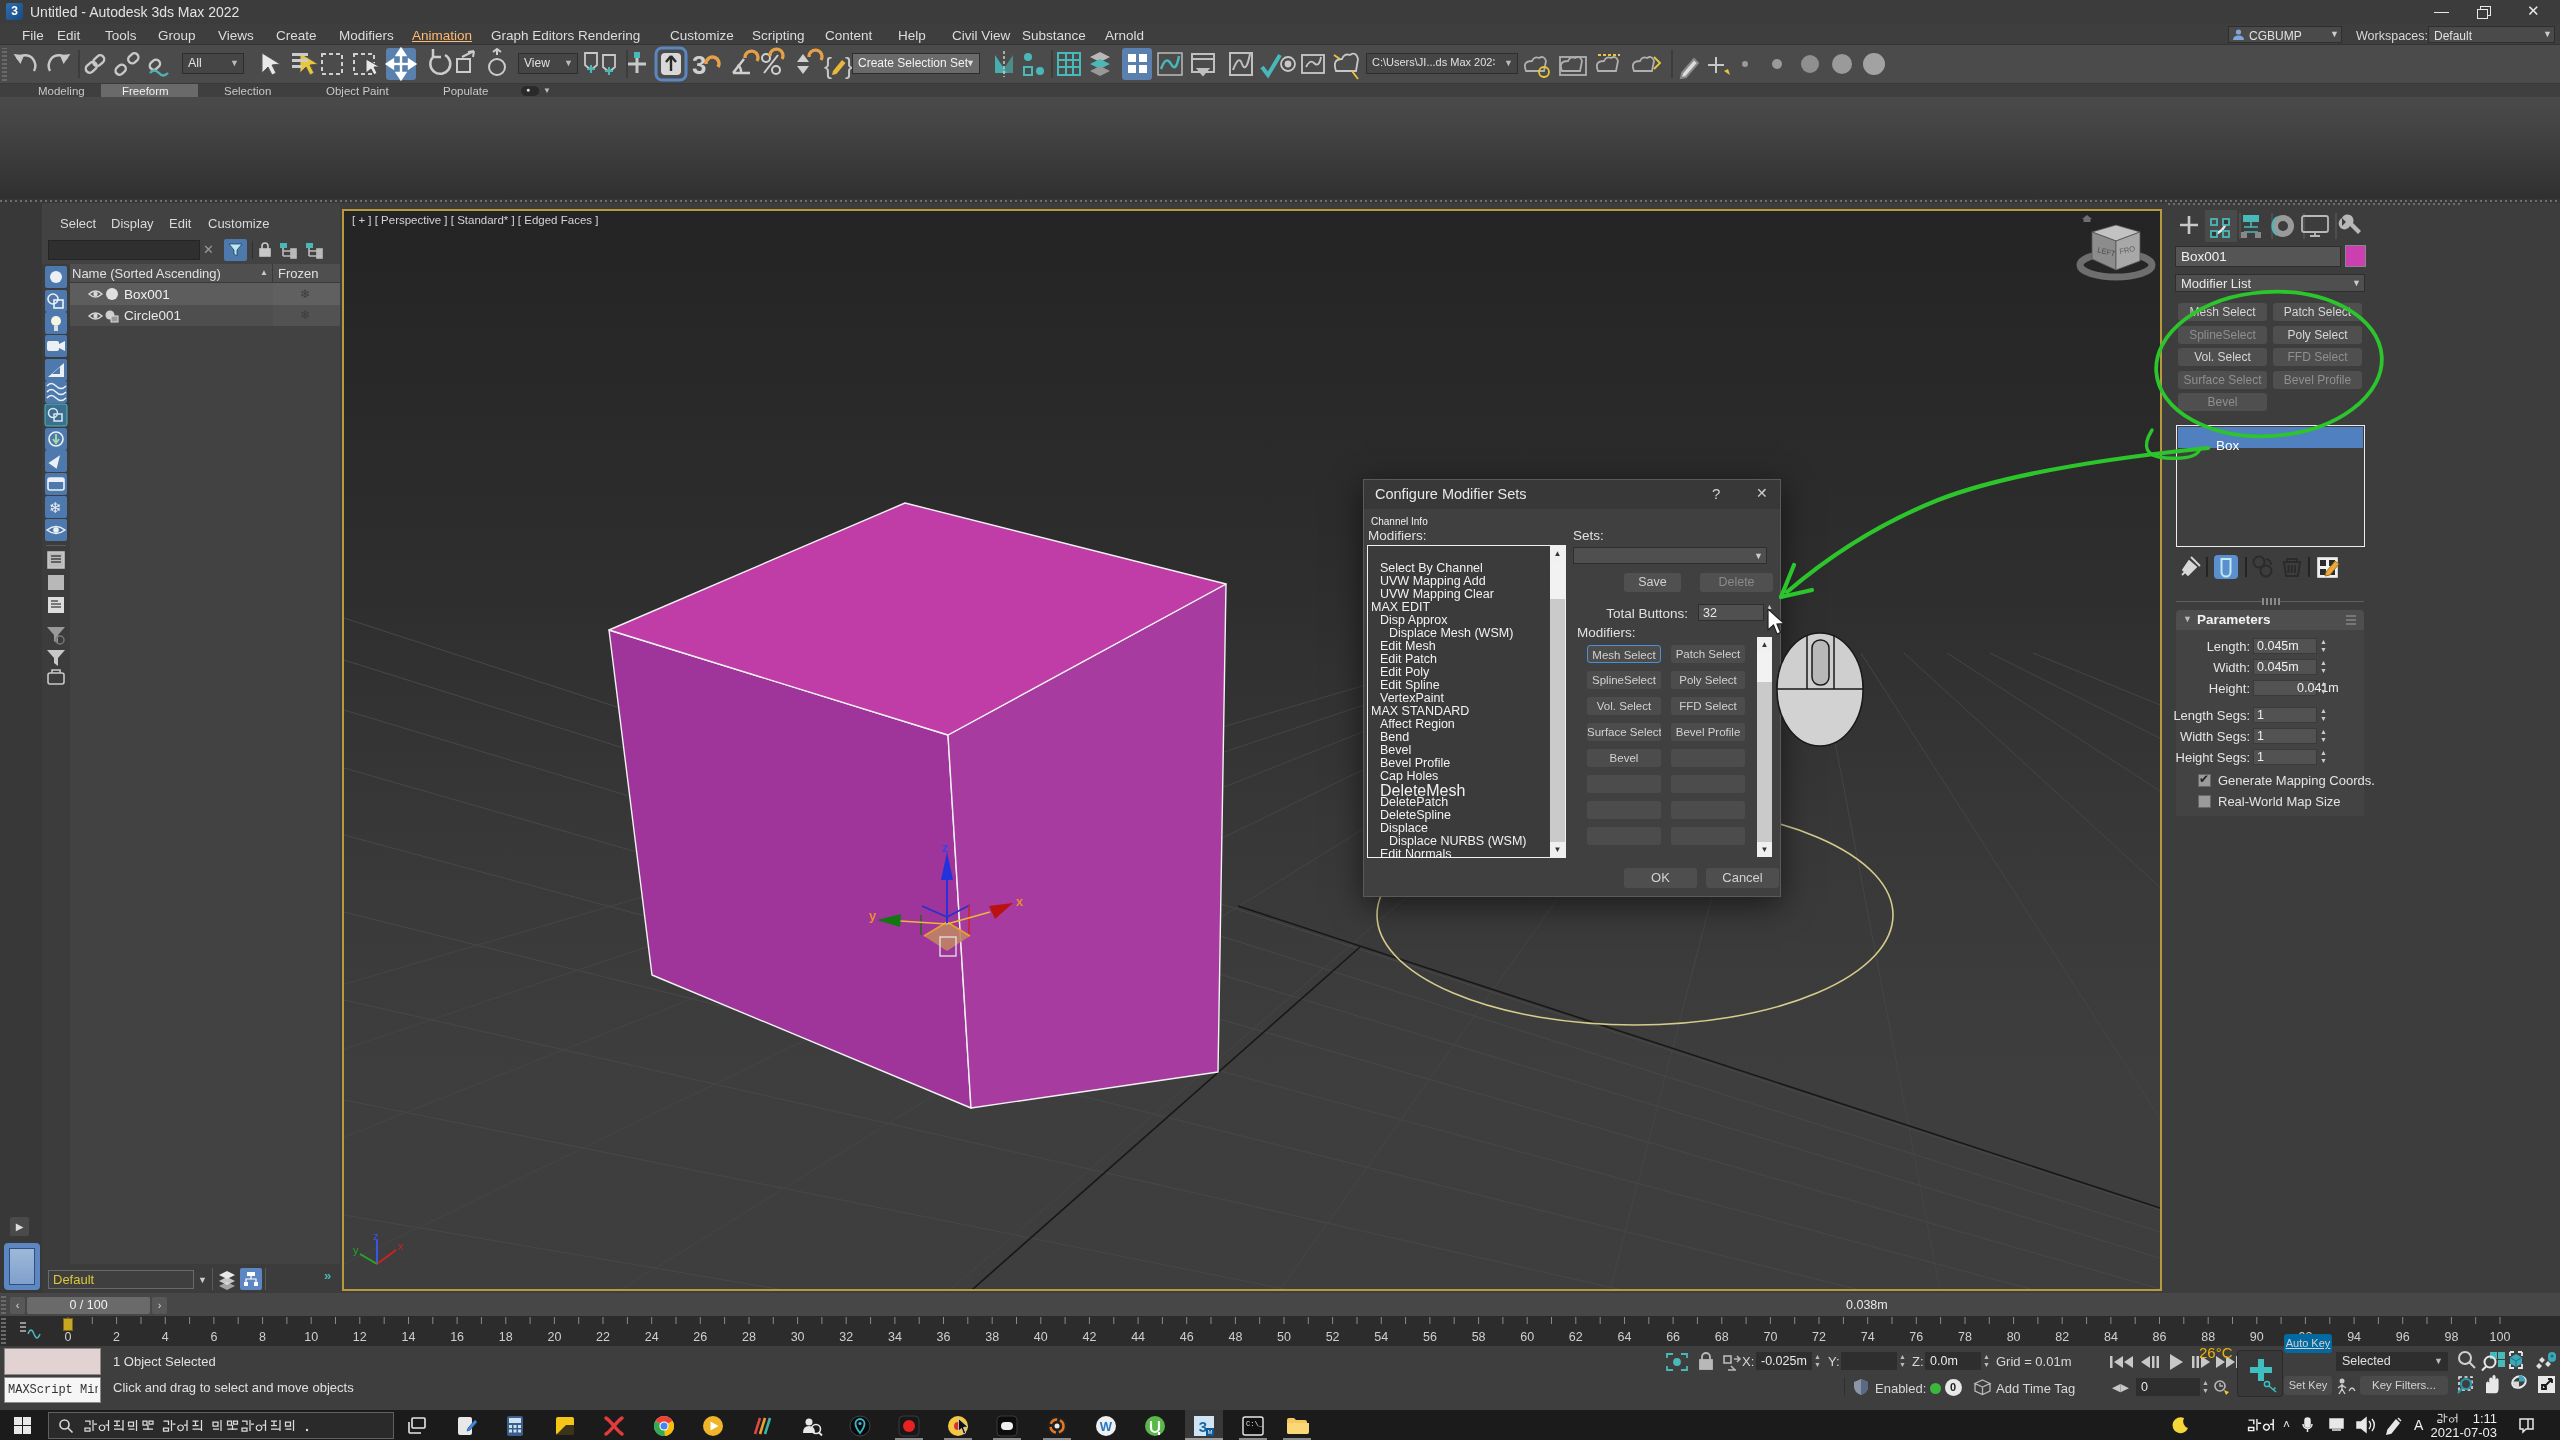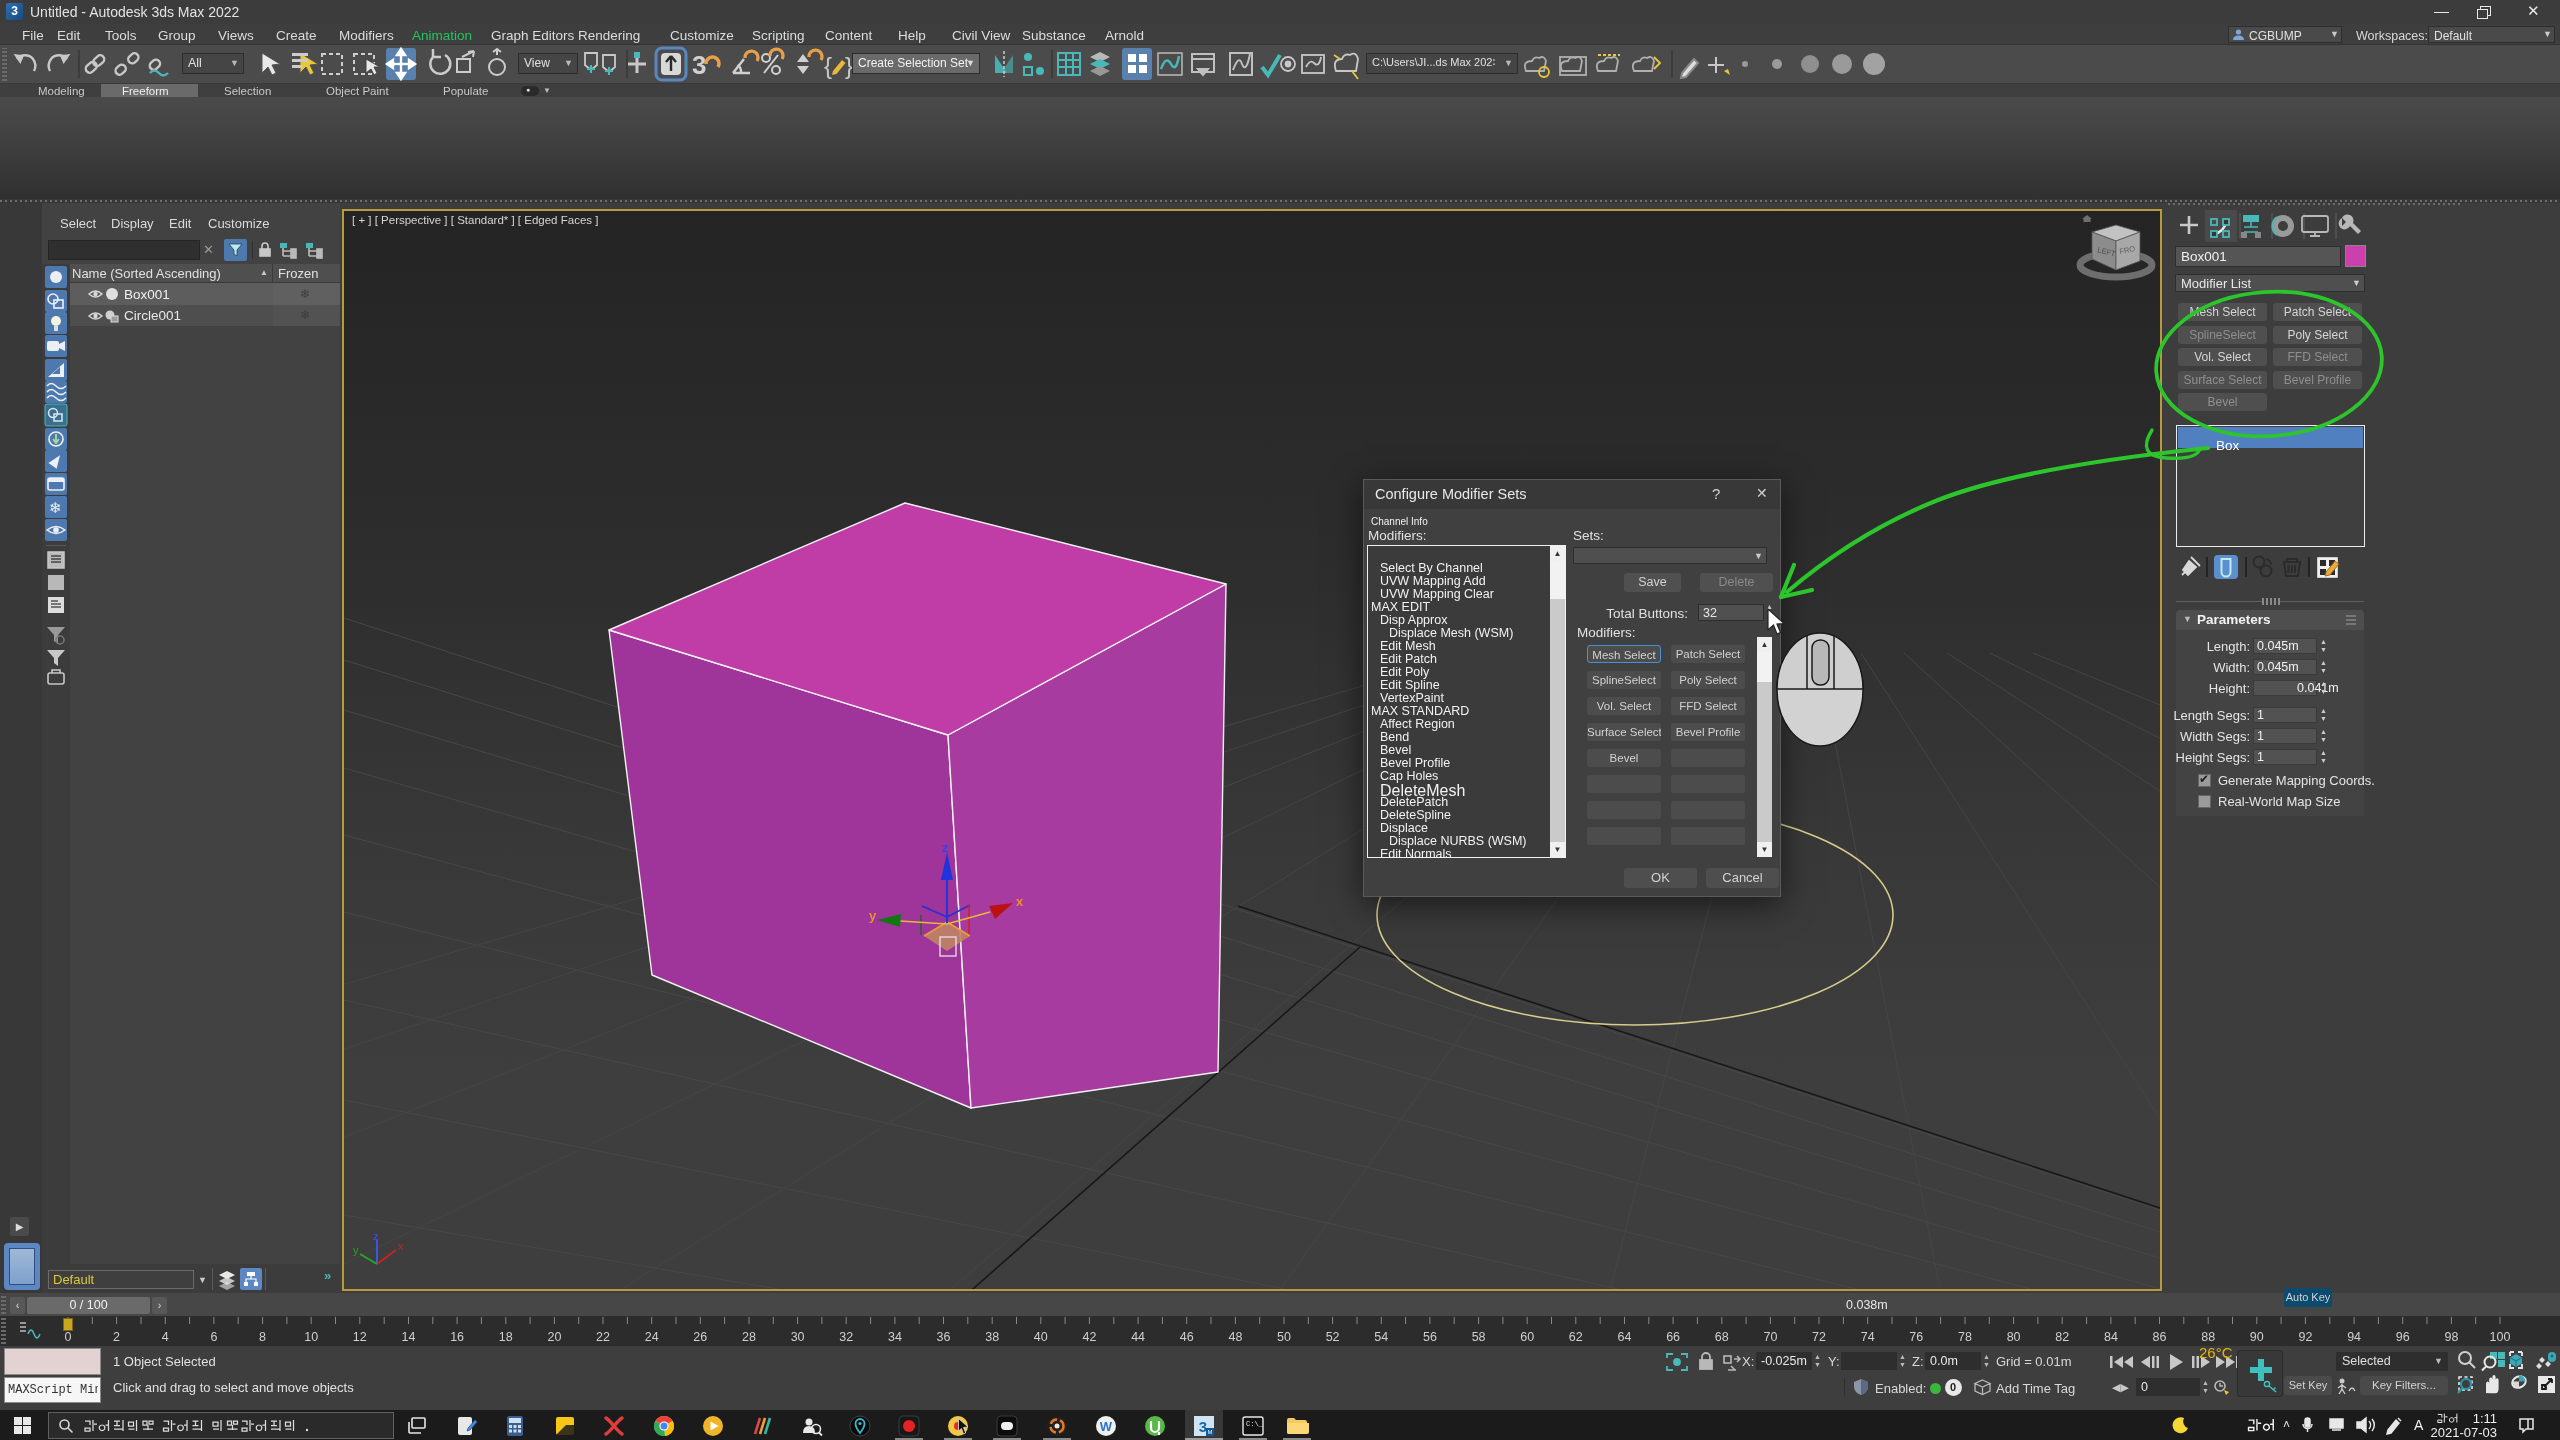--- a/index.html
+++ b/index.html
@@ -18,21 +18,21 @@
 <div class="a" style="left:2477px;top:9px;width:11px;height:10px;border:1.5px solid #e8e8e8;background:#3c3c3c;"></div>
 <div class="tx" style="left:2527px;top:2px;font-size:15px;color:#e8e8e8;">✕</div>
 <div class="a" style="left:0;top:24px;width:2560px;height:21px;background:#3e3e3e;border-bottom:1px solid #333;"></div>
 <div class="tx" style="left:22px;top:28px;font-size:13.5px;color:#dcdcdc;">File</div>
 <div class="tx" style="left:57px;top:28px;font-size:13.5px;color:#dcdcdc;">Edit</div>
 <div class="tx" style="left:105px;top:28px;font-size:13.5px;color:#dcdcdc;">Tools</div>
 <div class="tx" style="left:158px;top:28px;font-size:13.5px;color:#dcdcdc;">Group</div>
 <div class="tx" style="left:218px;top:28px;font-size:13.5px;color:#dcdcdc;">Views</div>
 <div class="tx" style="left:276px;top:28px;font-size:13.5px;color:#dcdcdc;">Create</div>
 <div class="tx" style="left:339px;top:28px;font-size:13.5px;color:#dcdcdc;">Modifiers</div>
-<div class="tx" style="left:412px;top:28px;font-size:13.5px;color:#22c55e;">Animation</div>
+<div class="tx" style="left:412px;top:28px;font-size:13.5px;color:#fdba74;text-decoration:underline;">Animation</div>
 <div class="tx" style="left:491px;top:28px;font-size:13.5px;color:#dcdcdc;">Graph Editors</div>
 <div class="tx" style="left:578px;top:28px;font-size:13.5px;color:#dcdcdc;">Rendering</div>
 <div class="tx" style="left:670px;top:28px;font-size:13.5px;color:#dcdcdc;">Customize</div>
 <div class="tx" style="left:752px;top:28px;font-size:13.5px;color:#dcdcdc;">Scripting</div>
 <div class="tx" style="left:825px;top:28px;font-size:13.5px;color:#dcdcdc;">Content</div>
 <div class="tx" style="left:898px;top:28px;font-size:13.5px;color:#dcdcdc;">Help</div>
 <div class="tx" style="left:952px;top:28px;font-size:13.5px;color:#dcdcdc;">Civil View</div>
 <div class="tx" style="left:1022px;top:28px;font-size:13.5px;color:#dcdcdc;">Substance</div>
 <div class="tx" style="left:1105px;top:28px;font-size:13.5px;color:#dcdcdc;">Arnold</div>
 <div class="a" style="left:2228px;top:26px;width:114px;height:17px;background:#4a4a4a;border:1px solid #2e2e2e;"></div>
@@ -915,21 +915,21 @@
     <path d="M12 12 l5 2 -3 3 z" fill="#e8c83a"></path>
   </svg>
 <div class="a" style="left:2237px;top:1350px;width:46px;height:47px;background:#383838;border:1px solid #2a2a2a;border-radius:3px;"></div>
 <svg style="left:2240px;top:1352px;" width="42" height="43" viewBox="0 0 42 43">
 <path d="M18 7 h6 v8 h8 v6 h-8 v8 h-6 v-8 h-8 v-6 h8 z" fill="#3fc0c0"></path>
 <g stroke="#3fc0c0" stroke-width="1.5" fill="none">
       <circle cx="27" cy="32" r="2.6"></circle>
       <path d="M29 34 l7 6 M33.5 37.5 l2 -2"></path>
     </g>
 </svg>
-<div class="btn" style="left:2284px;top:1288px;width:48px;height:19px;line-height:19px;background:#0c4a6e;font-size:11px;">Auto Key</div>
+<div class="btn" style="left:2284px;top:1334px;width:48px;height:19px;line-height:19px;background:#0369a1;font-size:11px;text-decoration:underline;">Auto Key</div>
 <div class="btn" style="left:2284px;top:1376px;width:48px;height:19px;line-height:19px;background:#4a4a4a;font-size:11px;">Set Key</div>
 <div class="a" style="left:2336px;top:1352px;width:112px;height:19px;background:#2e2e2e;"></div>
 <div class="tx" style="left:2342px;top:1354px;font-size:12.5px;color:#e0e0e0;">Selected</div>
 <div class="tx" style="left:2434px;top:1356px;font-size:9px;color:#bbb;">▼</div>
 <svg style="left:2336px;top:1377px;" width="20" height="18" viewBox="0 0 20 18">
     <circle cx="6" cy="4" r="2.5" fill="#c8c8c8"></circle>
     <path d="M6 7 v5 M6 8 l-4 3 M6 8 l4 3 M6 12 l-3 5 M6 12 l3 5" stroke="#c8c8c8" stroke-width="1.4" fill="none"></path>
     <path d="M13 14 q3 -6 6 0" stroke="#c8c8c8" stroke-width="1.3" fill="none"></path>
   </svg>
 <div class="btn" style="left:2360px;top:1376px;width:88px;height:19px;line-height:19px;background:#4a4a4a;font-size:11.5px;">Key Filters...</div>

